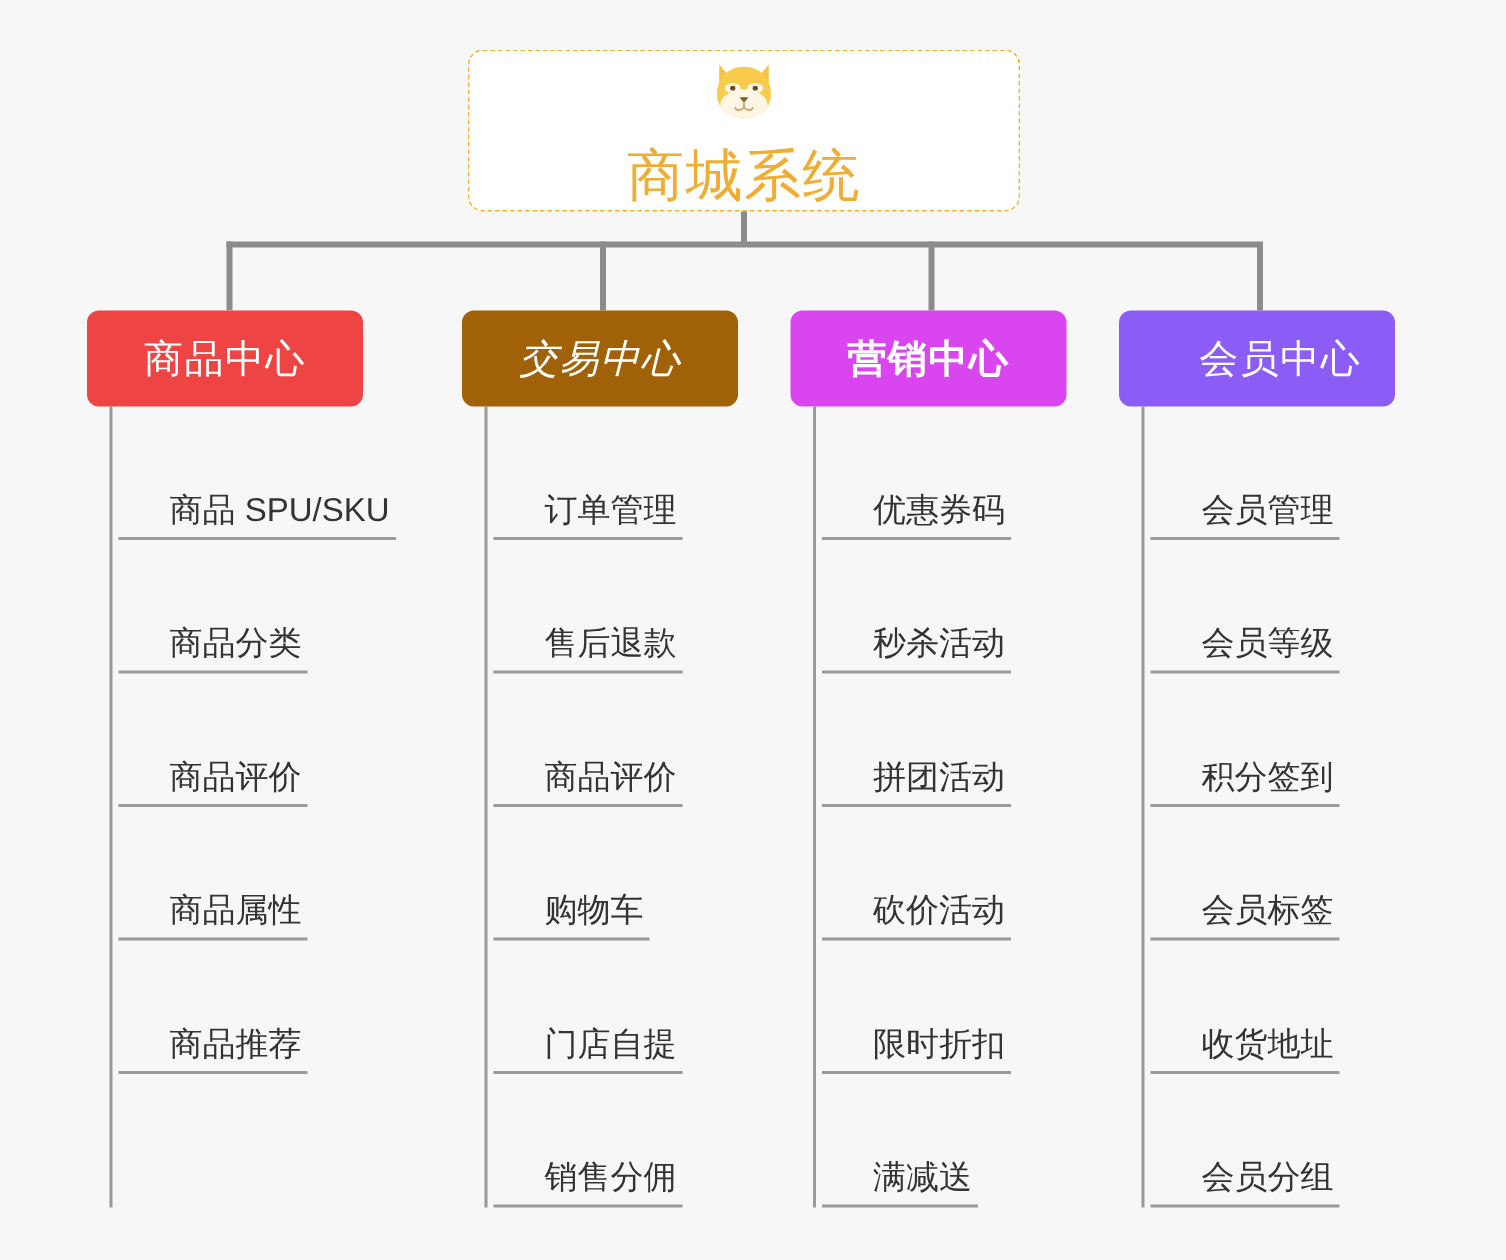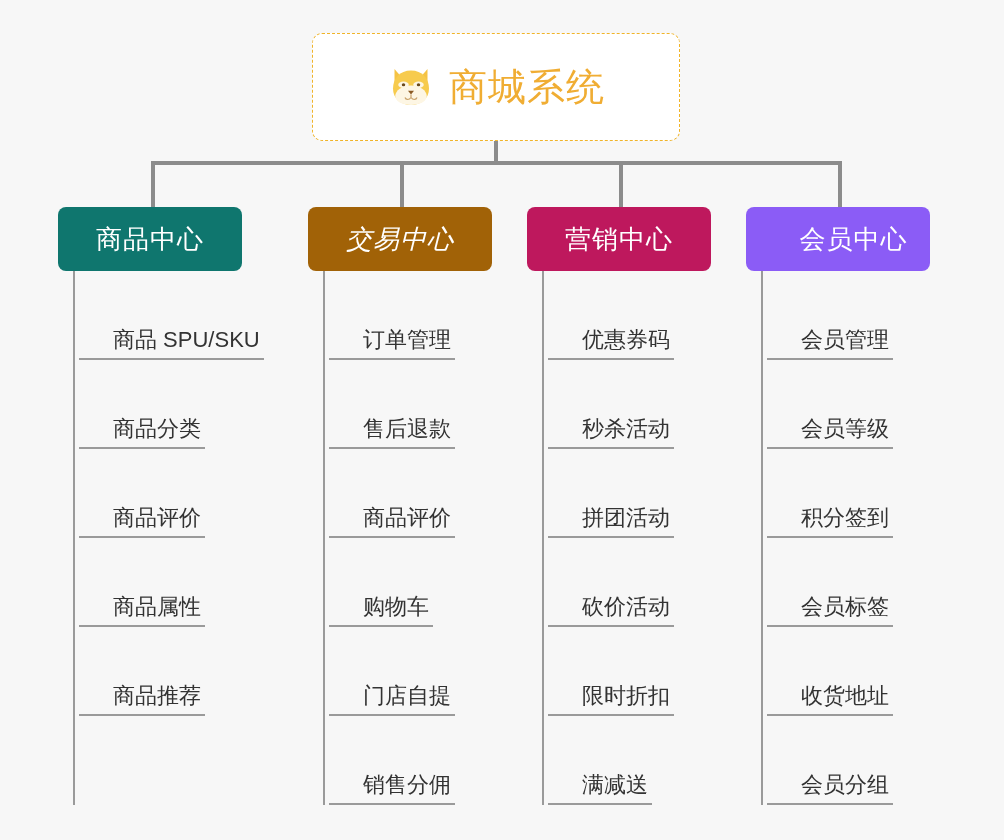--- a/index.html
+++ b/index.html
@@ -28,20 +28,21 @@
     width: 368px;
     height: 108px;
     background: #ffffff;
     border: 1px dashed #f0b429;
     border-radius: 10px;
     box-sizing: border-box;
     display: flex;
     align-items: center;
     justify-content: center;
     gap: 14px;
+    flex-direction: column;
   }
   .root-title {
     font-size: 38px;
     color: #f0ad33;
     letter-spacing: 1px;
     line-height: 1;
     white-space: nowrap;
   }
   .dog-icon {
     width: 48px;
@@ -152,21 +153,21 @@
 
   <div id="drops">
       <div class="conn conn-v drop" style="left: 151px;"></div>
       <div class="conn conn-v drop" style="left: 400px;"></div>
       <div class="conn conn-v drop" style="left: 619px;"></div>
       <div class="conn conn-v drop" style="left: 838px;"></div>
     </div>
 
   <div id="columns">
       <div class="column" style="left: 58px; width: 184px;">
-        <div class="cat-box" style="background: #0f766e;">
+        <div class="cat-box" style="background: #ef4444;">
           <div class="cat-label">商品中心</div>
         </div>
         <div class="leaf-list" style="margin-left: 15px;">
           <div class="spine" style="height: 534px;"></div>
           <div class="leaf">
             <div class="leaf-inner"><span class="leaf-text">商品 SPU/SKU</span></div>
           </div>
           <div class="leaf">
             <div class="leaf-inner"><span class="leaf-text">商品分类</span></div>
           </div>
@@ -201,21 +202,21 @@
           </div>
           <div class="leaf">
             <div class="leaf-inner"><span class="leaf-text">门店自提</span></div>
           </div>
           <div class="leaf">
             <div class="leaf-inner"><span class="leaf-text">销售分佣</span></div>
           </div>
         </div>
       </div>
       <div class="column" style="left: 527px; width: 184px;">
-        <div class="cat-box" style="background: #be185d;">
+        <div class="cat-box" style="background: #d946ef; font-weight: bold;">
           <div class="cat-label">营销中心</div>
         </div>
         <div class="leaf-list" style="margin-left: 15px;">
           <div class="spine" style="height: 534px;"></div>
           <div class="leaf">
             <div class="leaf-inner"><span class="leaf-text">优惠券码</span></div>
           </div>
           <div class="leaf">
             <div class="leaf-inner"><span class="leaf-text">秒杀活动</span></div>
           </div>

